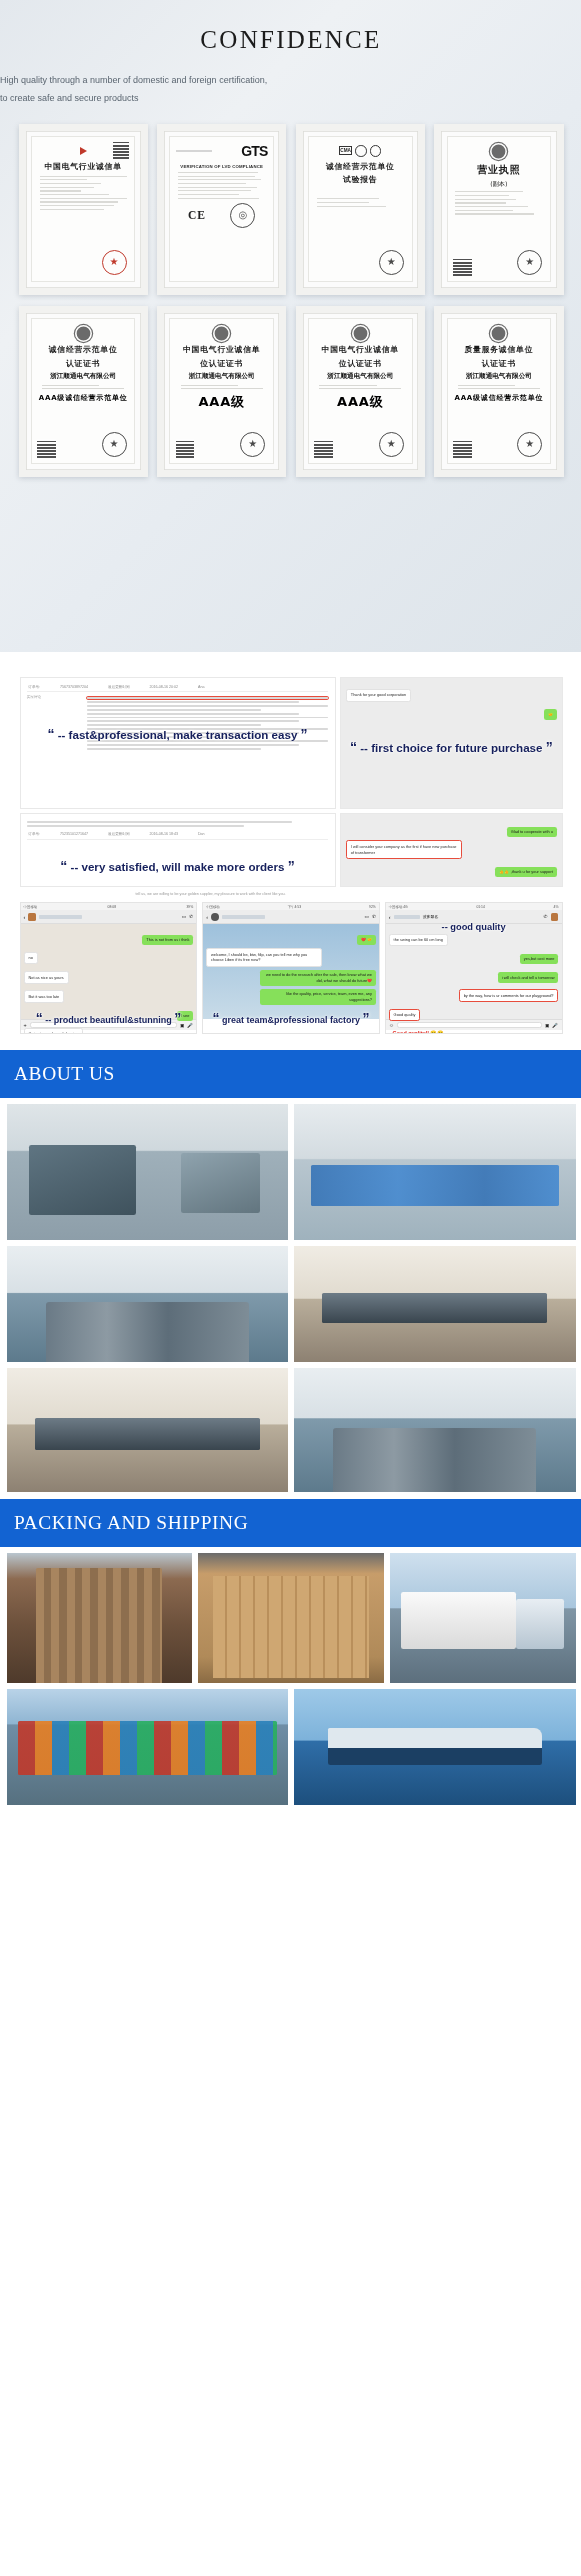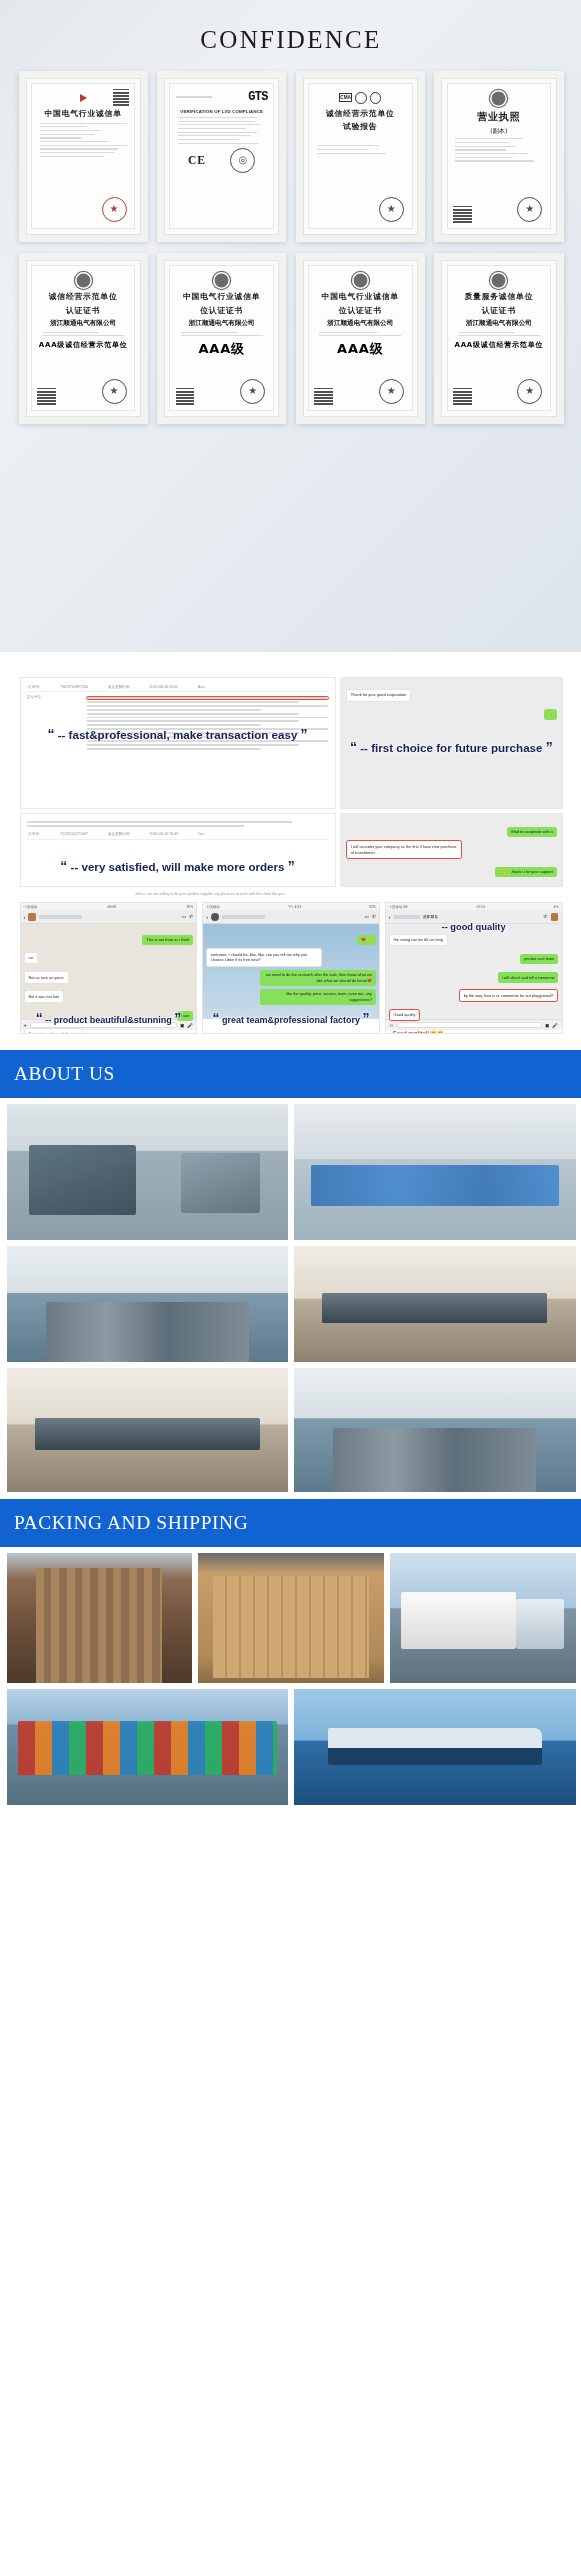--- a/index.html
+++ b/index.html
@@ -59,21 +59,21 @@
       repeating-linear-gradient(0deg,#333 0 1.6px,#fff 1.6px 3.1px),
       repeating-linear-gradient(90deg,#333 0 1.6px,transparent 1.6px 3.1px);
       position:absolute; left:5.4px; bottom:5.4px; opacity:.85;}
   .qr.tr{ left:auto; right:5.4px; top:5.4px; bottom:auto; width:16.3px;height:16.3px;}
   .stamp{
     position:absolute; right:7.8px; bottom:6.2px; width:25px;height:25px;border-radius:50%;
     border:1.6px solid #c0392b; color:#c0392b; font-size:10px; line-height:22px; text-align:center;
   }
   .stamp.gray{ border-color:#4a4a4a; color:#4a4a4a; }
   .ce-mark{ font-family:"Liberation Serif",serif; font-size:11.6px; font-weight:bold; letter-spacing:0.8px;}
-  .gts-logo{ font-family:Liberation Mono, monospace;font-weight:bold;font-size:12px;letter-spacing:-0.8px;color:#111;}
+  .gts-logo{ font-family:Liberation Sans, sans-serif;font-weight:bold;font-size:14px;letter-spacing:-0.8px;color:#111;}
   .emblem{ width:17px;height:17px;border-radius:50%;background:#6b6b6b;margin:0 auto 2.3px;
            box-shadow:inset 0 0 0 1.6px #fdfdfc, 0 0 0 1.2px #6b6b6b;}
   .patent-logo{ display:inline-block;width:0;height:0;border-left:7px solid #c0392b;
     border-top:4.7px solid transparent;border-bottom:4.7px solid transparent; vertical-align:middle;}
 
   
   .feedback-section{ width:582px; background:#fff; padding:20px 0 15.5px; }
   .fb-head{ position:relative; text-align:center; height:43px; }
   .fb-title{
     font-family:"Liberation Serif",serif; font-size:21px; letter-spacing:1.2px; color:#141414;
@@ -169,20 +169,22 @@
 
 <section class="confidence-section">
 
   <div class="conf-head">
     <div class="conf-title">CONFIDENCE</div>
     
     
   </div>
 
   <div class="conf-sub">
+    <div>High quality through a number of domestic and foreign certification,</div>
+    <div>to create safe and secure products</div>
   </div>
 
   <div class="cert-grid">
 
     <div class="cert-frame">
       <div class="cert-paper">
         <div class="qr tr"></div>
         <div class="cert-badges">
             <span class="patent-logo"></span>
           </div>

